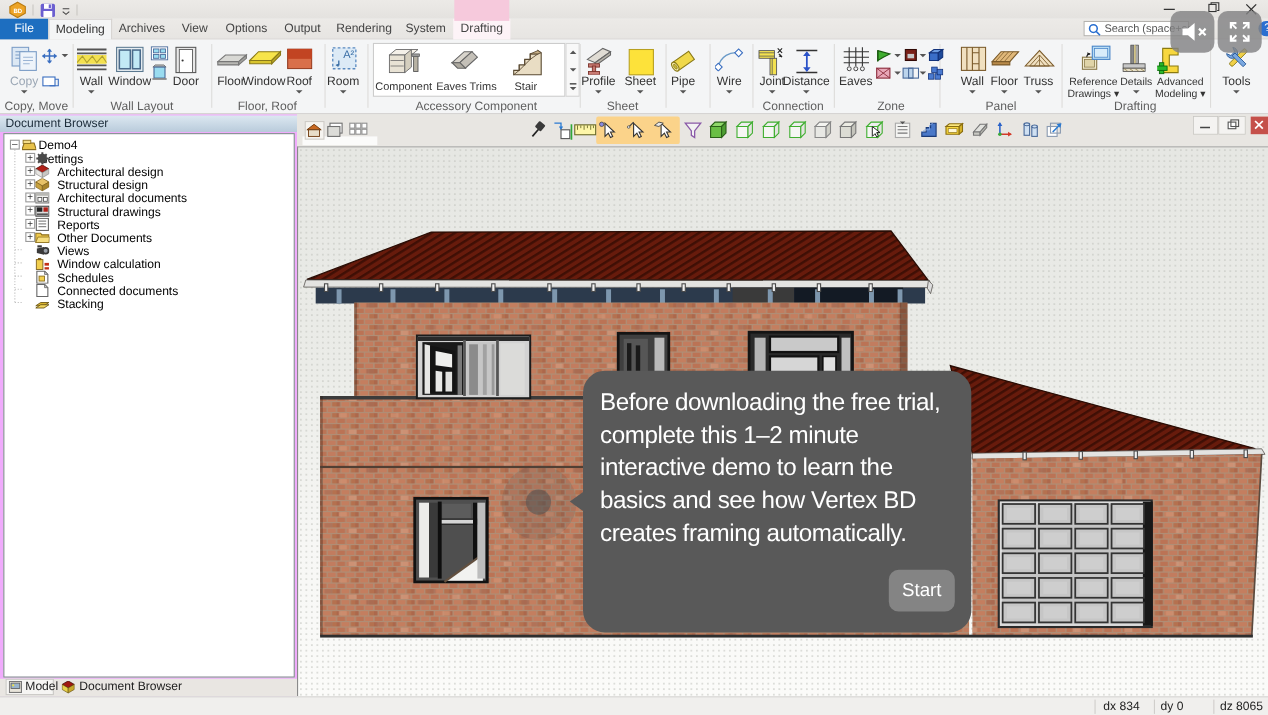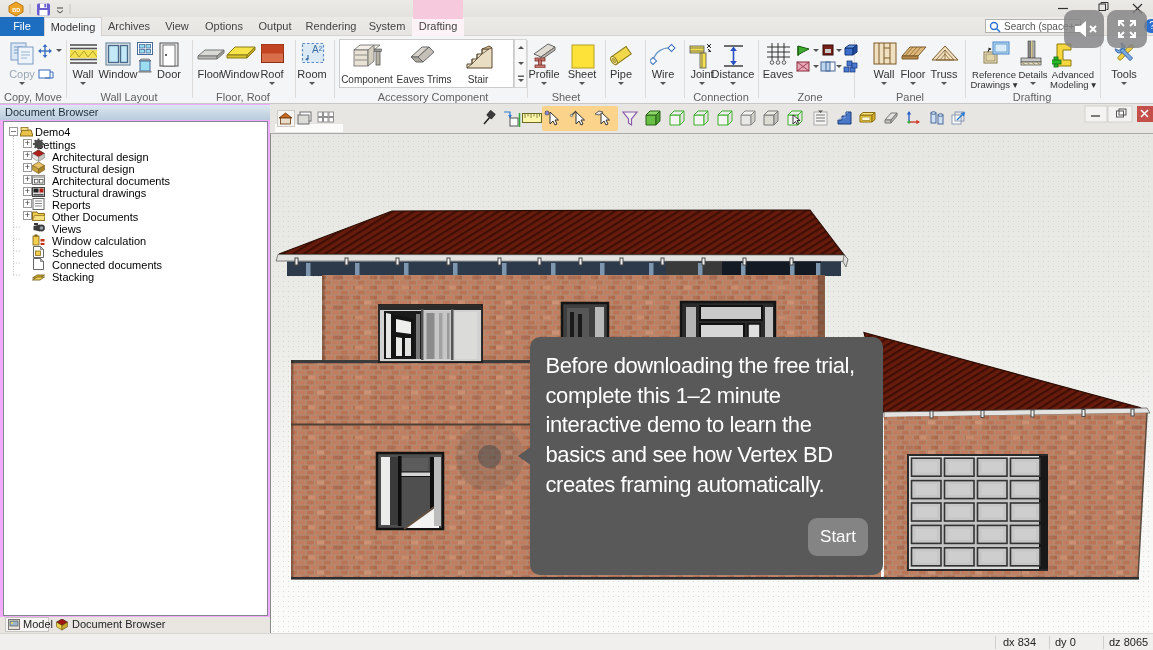--- a/index.html
+++ b/index.html
@@ -33,21 +33,21 @@
 #statusbar { position:absolute; left:0; top:633px; width:1153px; height:17px; background:#f0efed; border-top:1px solid #d8d6d4; font-size:11px; color:#222; }
 .ssep { position:absolute; top:2px; height:13px; width:1px; background:#d0cecb; }
 
 #viewport { position:absolute; left:270px; top:104px; width:883px; height:529px; background:#e7e5e1; }
 #vtoolbar { position:absolute; left:0; top:0; width:883px; height:29px; background:#e8e6e2; }
 #canvas { position:absolute; left:0; top:29px; width:883px; height:500px; border-left:1px solid #8a8a8a; border-top:1px solid #aaa; background-image:radial-gradient(rgba(190,192,186,0.5) 0.8px, rgba(0,0,0,0) 0.9px), linear-gradient(#e6e7e3 0%, #ebece8 40%, #f7f7f5 72%, #fbfbf9 100%); background-size:5px 5px, 100% 100%; }
 
 #mutebtn, #fsbtn { position:absolute; top:10px; width:40px; height:38px; background:rgba(130,130,132,0.82); border-radius:9px; z-index:40; }
 #mutebtn { left:1064px; }
 #fsbtn { left:1107px; }
-#tooltip { position:absolute; left:530px; top:337px; width:353px; height:238px; background:#595959; border-radius:10px; z-index:30; color:#fff; }
+#tooltip { position:absolute; left:530px; top:337px; width:353px; height:238px; background:#595959; border-radius:20px; z-index:30; color:#fff; }
 #tooltip .tx { position:absolute; left:15.5px; top:14px; width:334px; font-size:22px; line-height:29.7px; letter-spacing:-0.4px; }
 #beak { position:absolute; left:518px; top:446px; width:0; height:0; border-top:10px solid transparent; border-bottom:10px solid transparent; border-right:14px solid #595959; z-index:30; }
 #startbtn { position:absolute; left:278px; top:181px; width:60px; height:38px; background:#848484; border-radius:9px; font-size:17px; color:#fff; text-align:center; line-height:38px; }
 </style>
 </head>
 <body>
 <div id="titlebar">
 <svg width="220" height="17" style="position:absolute;left:0;top:0;">
       <polygon points="16,2 23,6 23,12 16,16 9,12 9,6" fill="#eda427" stroke="#b87a10"></polygon>
       <text x="12.2" y="11.5" font-size="5.5" fill="#fff" font-family="Liberation Sans" font-weight="bold">BD</text>

